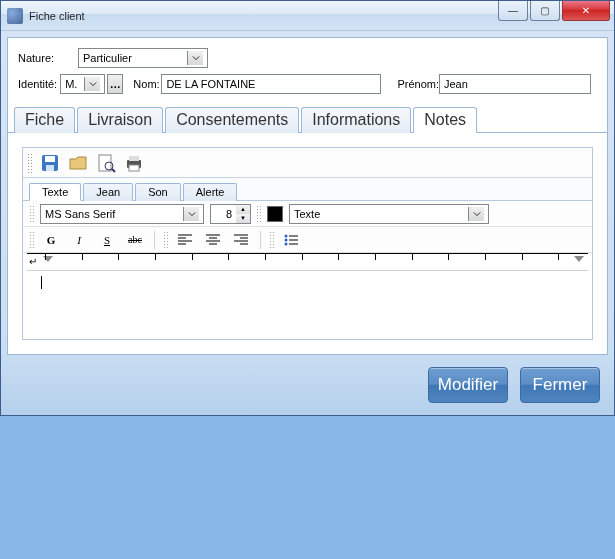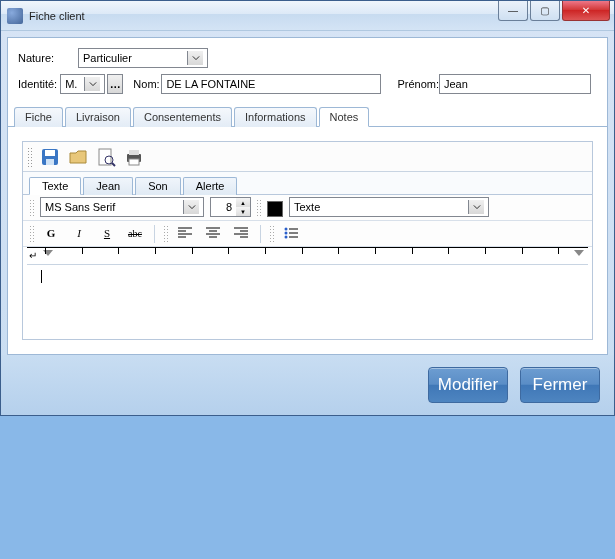--- a/index.html
+++ b/index.html
@@ -93,21 +93,21 @@
   .tab {
     padding:3px 10px;
     border:1px solid #9db8d6;
     border-bottom:none;
     background: linear-gradient(to bottom,#f5f8fc,#e3ecf6);
     border-radius:3px 3px 0 0;
     margin-right:2px;
     position:relative;
     top:1px;
     color:#333;
-    font-size:11px;
+    font-size:16px;
   }
   .tab.active {
     background:#fff;
     z-index:2;
     border-bottom:1px solid #fff;
   }
 
   
   .notes-panel {
     flex:1;
@@ -137,21 +137,21 @@
     background:linear-gradient(to bottom,#f0f5fb,#e0eaf4);
     border-radius:2px 2px 0 0;
     margin-right:2px;
     font-size:11px;
     position:relative; top:1px;
   }
   .subtab.active { background:#fff; border-bottom:1px solid #fff; z-index:2;}
 
   
   .rt-bar {
-    display:flex;align-items:flex-end;
+    display:flex;align-items:center;
     padding:3px 6px;
     gap:6px;
     border-bottom:1px solid #d8e0ea;
     background:#fdfdfd;
     height:26px;
   }
   .rt-bar .grip{width:5px;height:18px;background-image:radial-gradient(#aaa 1px,transparent 1px);background-size:3px 3px;}
   .font-combo { flex:0 0 164px;}
   .size-spin { width:40px; display:flex; }
   .spin-btns{display:flex;flex-direction:column;border:1px solid #828790;border-left:none;}

